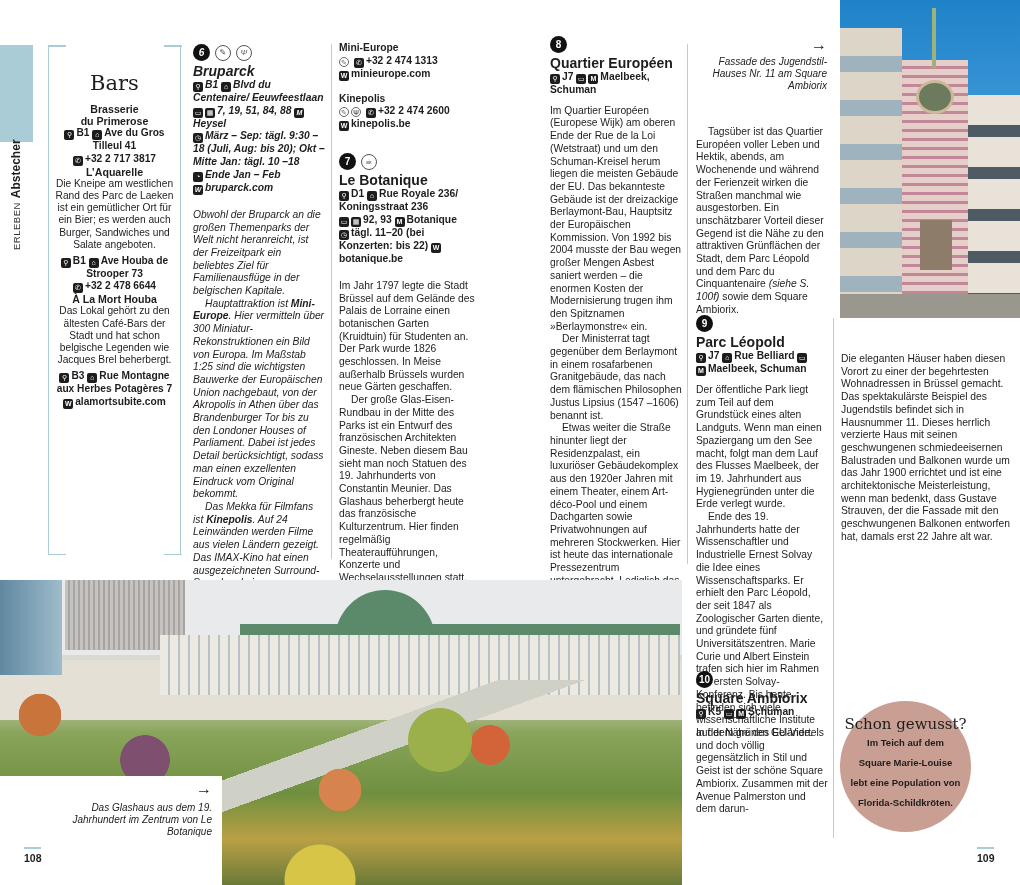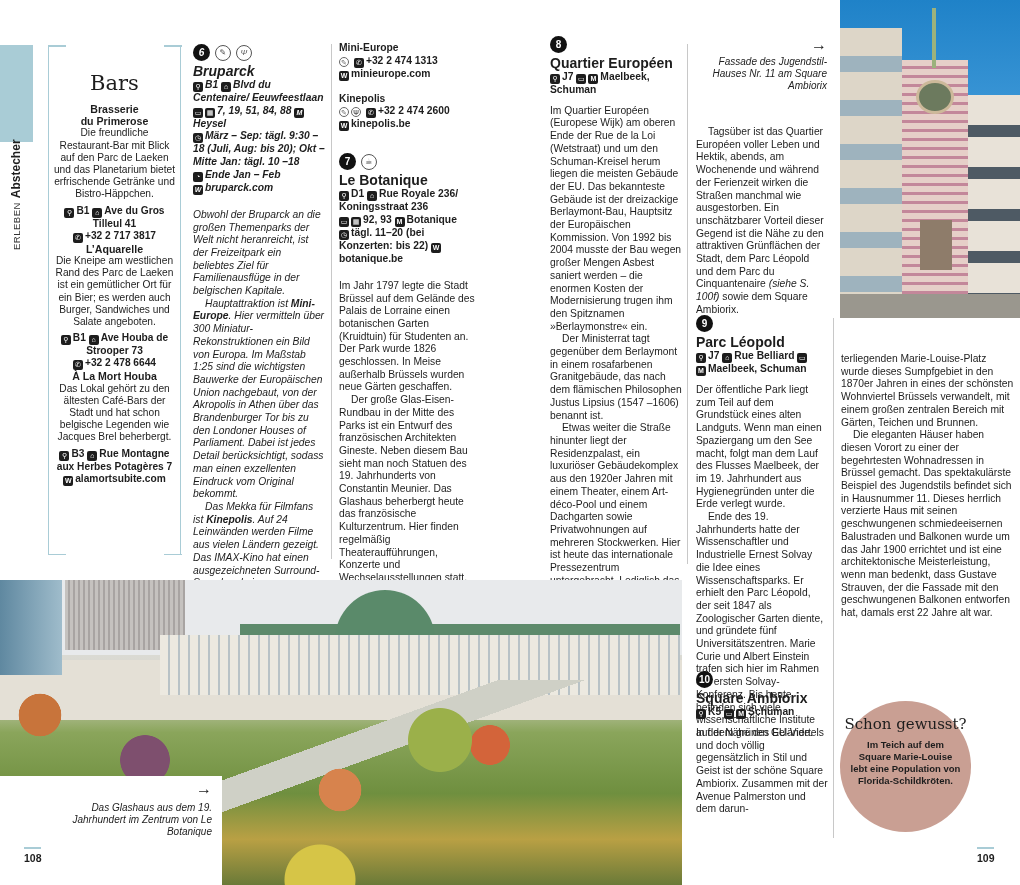--- a/index.html
+++ b/index.html
@@ -81,40 +81,39 @@
   
   .caption { font-style: italic; font-size: 10px; line-height: 12px; text-align: right; color: #222; }
   .arrow { font-size: 16px; line-height: 14px; text-align: right; }
 
   .pagenum { font-size: 10.5px; font-weight: bold; }
   .pagenum::before { content: ""; position: absolute; top: -5px; left: 0; width: 17px; height: 2px; background: #a9ccd6; }
 
   
   .dyk { left: 840px; top: 701px; width: 131px; height: 131px; border-radius: 50%; background: #c99f93; text-align: center; }
   .dyk .h { font-family: "DejaVu Serif", serif; font-size: 15px; line-height: 17px; margin-top: 15px; }
-  .dyk .t { font-size: 9.5px; line-height: 12px; font-weight: bold; margin-top: 6px; padding: 0 10px; }
+  .dyk .t { font-size: 9.5px; line-height: 20px; font-weight: bold; padding: 0 10px; }
 </style>
 </head>
 <body>
 
 <div class="abs edge-tab"></div>
 <div class="abs section-label">
   <div class="rot">
     <span class="cat">ERLEBEN</span>
     <span class="sub">Abstecher</span>
   </div>
 </div>
 
 <div class="abs bars-box">
   <div class="bars-inner">
     <div class="bars-title">Bars</div>
 
     <div>
       <div class="bar-name"><span>Brasserie</span><br><span>du Primerose</span></div>
-      <div class="bar-desc">Die freundliche Restaurant-Bar mit Blick auf den Parc de Laeken und das Planetarium bietet erfrischende Getränke und Bistro-Häppchen.</div>
       <div class="bar-info">
         <span class="ic">⚲</span><span>B1</span>
         <span class="ic">⌂</span><span>Ave du Gros Tilleul 41</span><br>
         <span class="ic">✆</span><span>+32 2 717 3817</span>
       </div>
     </div>
 
     <div>
       <div class="bar-name">L’Aquarelle</div>
       <div class="bar-desc">Die Kneipe am westlichen Rand des Parc de Laeken ist ein gemütlicher Ort für ein Bier; es werden auch Burger, Sandwiches und Salate angeboten.</div>
@@ -243,21 +242,20 @@
     <span class="ic">▭</span><span class="ic">M</span><span>Schuman</span>
   </div>
   <div class="body-text" style="margin-top:8px;">
     <p>In der Nähe des EU-Viertels und doch völlig gegensätzlich in Stil und Geist ist der schöne Square Ambiorix. Zusammen mit der Avenue Palmerston und dem darun-</p>
   </div>
 </div>
 
 <div class="abs vrule" style="left:833px; top:318px; height:520px;"></div>
 
 <div class="abs col body-text" style="left:841px; top:345px; width:176px;">
-  <p>terliegenden Marie-Louise-Platz wurde dieses Sumpfgebiet in den 1870er Jahren in eines der schönsten Wohnviertel Brüssels verwandelt, mit einem großen zentralen Bereich mit Gärten, Teichen und Brunnen.</p>
   <p>Die eleganten Häuser haben diesen Vorort zu einer der begehrtesten Wohnadressen in Brüssel gemacht. Das spektakulärste Beispiel des Jugendstils befindet sich in Hausnummer 11. Dieses herrlich verzierte Haus mit seinen geschwungenen schmiedeeisernen Balustraden und Balkonen wurde um das Jahr 1900 errichtet und ist eine architektonische Meisterleistung, wenn man bedenkt, dass Gustave Strauven, der die Fassade mit den geschwungenen Balkonen entworfen hat, damals erst 22 Jahre alt war.</p>
 </div>
 
 <div class="abs photo-garden">
   <div class="tower1"></div>
     <div class="tower2"></div>
   <div class="roof"></div>
     <div class="dome"></div>
     <div class="bldg"></div>
   <div class="trees1"></div>

